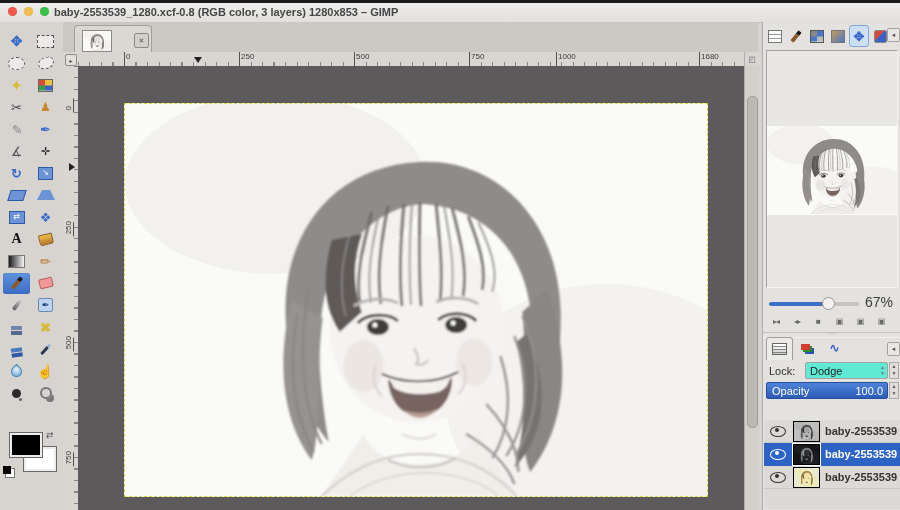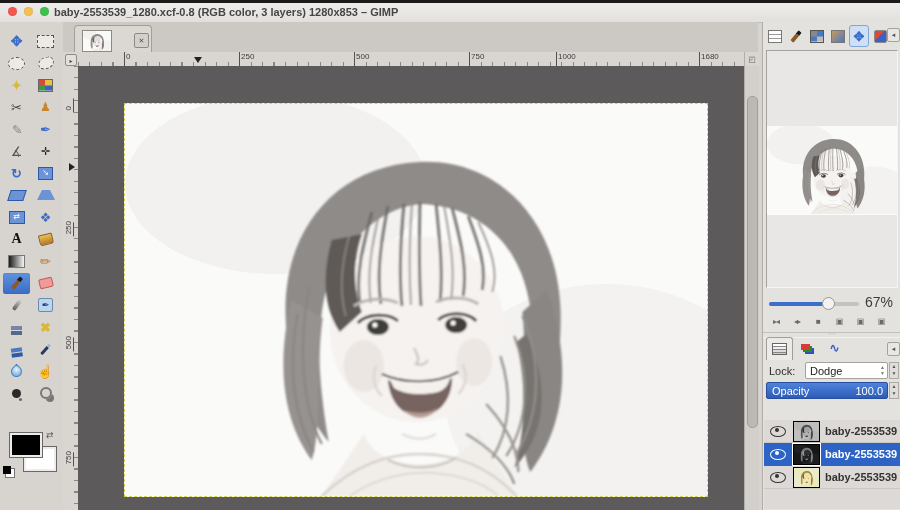--- a/index.html
+++ b/index.html
@@ -129,21 +129,21 @@
             color:#999;font-size:7px;line-height:2px;text-align:center;}
   #layers-dock-tabs{position:absolute;left:3px;top:315px;display:flex;gap:2px;height:22px;}
   .ltab{width:25px;height:22px;display:flex;align-items:center;justify-content:center;border-radius:3px 3px 0 0;}
   .ltab.on{background:#eceae7;border:1px solid #a29e9a;border-bottom:none;}
   .lt-layers{width:13px;height:10px;border:1px solid #666;
       background:linear-gradient(#fff 0 2px,#888 2px 3px,#eee 3px 5px,#888 5px 6px,#ddd 6px 8px,#888 8px 9px,#ccc 9px);}
   .lt-channels{width:9px;height:6px;background:#d43c32;box-shadow:2px 2px 0 #2a8a2a,4px 4px 0 #2a52b8;margin:-3px 4px 0 0;}
   .lt-paths{color:#3a62c8;font-weight:bold;font-size:12px;}
   #mode-row{position:absolute;left:0;top:340px;width:138px;height:18px;}
   #mode-label{position:absolute;left:6px;top:3px;font-size:11px;color:#2c2c2c;}
-  #mode-combo{position:absolute;left:42px;top:0;width:83px;height:17px;background:#ffffff;border:1px solid #a5a19d;border-radius:2px;box-sizing:border-box;}
+  #mode-combo{position:absolute;left:42px;top:0;width:83px;height:17px;background:#5eead4;border:1px solid #a5a19d;border-radius:2px;box-sizing:border-box;}
   #mode-value{position:absolute;left:4px;top:2px;font-size:11px;color:#222;}
   .combo-spin{position:absolute;right:2px;top:1px;font-size:5px;color:#777;line-height:6px;text-align:center;}
   .ext-spin{position:absolute;left:126px;width:10px;background:#e0ddda;border:1px solid #aeaaa6;box-sizing:border-box;
             font-size:5px;color:#555;line-height:7px;text-align:center;}
   #opacity-row{position:absolute;left:3px;top:360px;width:122px;height:17px;border-radius:2px;border:1px solid #274e9e;
                background:linear-gradient(#4f83da,#2d5cb6);box-sizing:border-box;color:#fff;}
   #opacity-label{position:absolute;left:5px;top:2px;font-size:11px;}
   #opacity-value{position:absolute;right:4px;top:2px;font-size:11px;}
   #lock-row{position:absolute;left:0;top:381px;width:138px;height:16px;}
   #lock-label{position:absolute;left:6px;top:2px;font-size:11px;color:#2c2c2c;}

